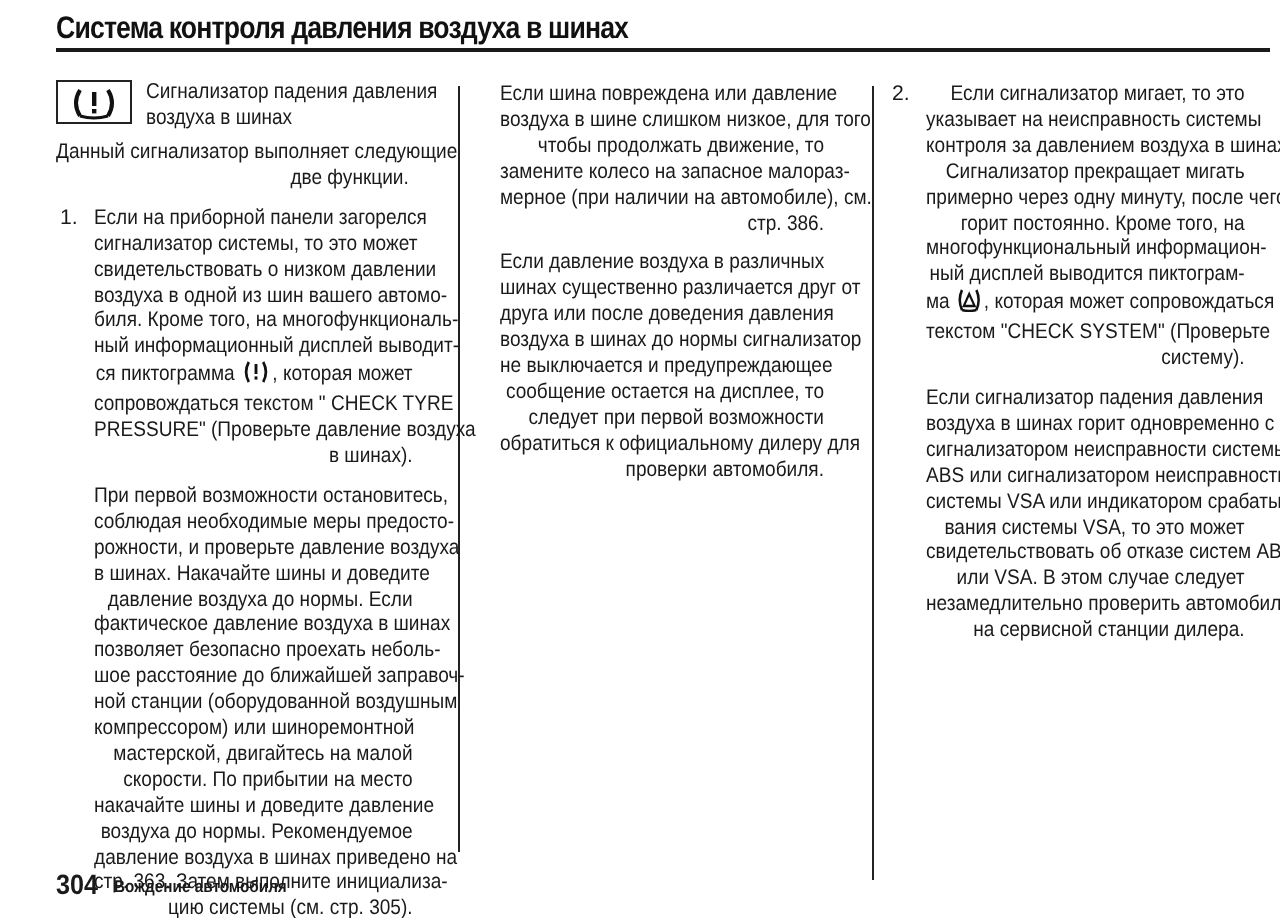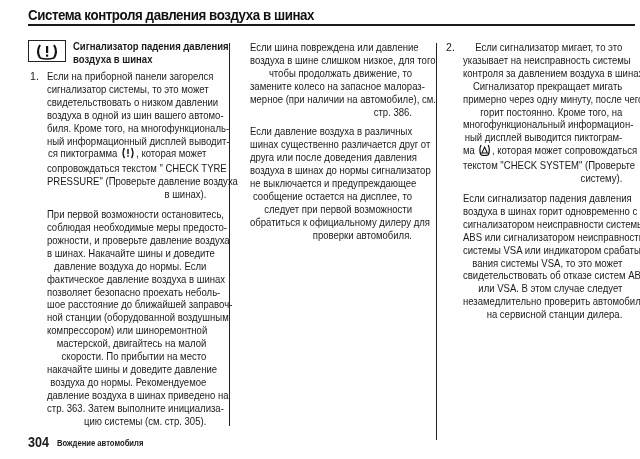--- a/index.html
+++ b/index.html
@@ -27,21 +27,21 @@
   .col3 { left: 444px; width: 196px; top: 41px; }
   .vrule { position: absolute; width: 0; border-left: 1.4px solid #222; }
   .vrule1 { left: 229px; top: 43px; height: 383px; }
   .vrule2 { left: 436px; top: 43px; height: 397px; }
 
   .section-head { display: flex; align-items: flex-start; margin-bottom: 5px; }
   .icon-box {
     width: 36px; height: 20px; border: 1.2px solid #222; margin-right: 7px;
     display: flex; align-items: center; justify-content: center; flex-shrink: 0;
   }
-  .section-title { font-weight: bold; font-size: 10.8px; line-height: 12.5px; }
+  .section-title { font-weight: normal; font-size: 10.8px; line-height: 12.5px; }
   .section-title .line { transform: scaleX(0.88); }
 
   .num-item { position: relative; padding-left: 19px; }
   .num-item .num { position: absolute; left: 2px; top: 0; }
   .indent { padding-left: 19px; }
   .inline-icon { display: inline-block; vertical-align: -2px; margin: 0 1px; }
 
   .footer-page {
     position: absolute; left: 28px; top: 434px; font-weight: bold; font-size: 14px;
     transform: scaleX(0.9); transform-origin: left;
@@ -70,20 +70,24 @@
         <rect x="12" y="3" width="2.2" height="7" fill="#111"></rect>
         <rect x="12" y="11.5" width="2.2" height="2.2" fill="#111"></rect>
       </svg>
     </div>
     <div class="section-title">
       <span class="line">Сигнализатор падения давления</span>
       <span class="line">воздуха в шинах</span>
     </div>
   </div>
 
+  <p>
+    <span class="line">Данный сигнализатор выполняет следующие</span>
+    <span class="line">две функции.</span>
+  </p>
 
   <p class="num-item">
     <span class="num">1.</span>
     <span class="line">Если на приборной панели загорелся</span>
     <span class="line">сигнализатор системы, то это может</span>
     <span class="line">свидетельствовать о низком давлении</span>
     <span class="line">воздуха в одной из шин вашего автомо-</span>
     <span class="line">биля. Кроме того, на многофункциональ-</span>
     <span class="line">ный информационный дисплей выводит-</span>
     <span class="line"><span>ся пиктограмма</span> <span class="inline-icon"><svg width="16" height="12" viewBox="0 0 16 12">

